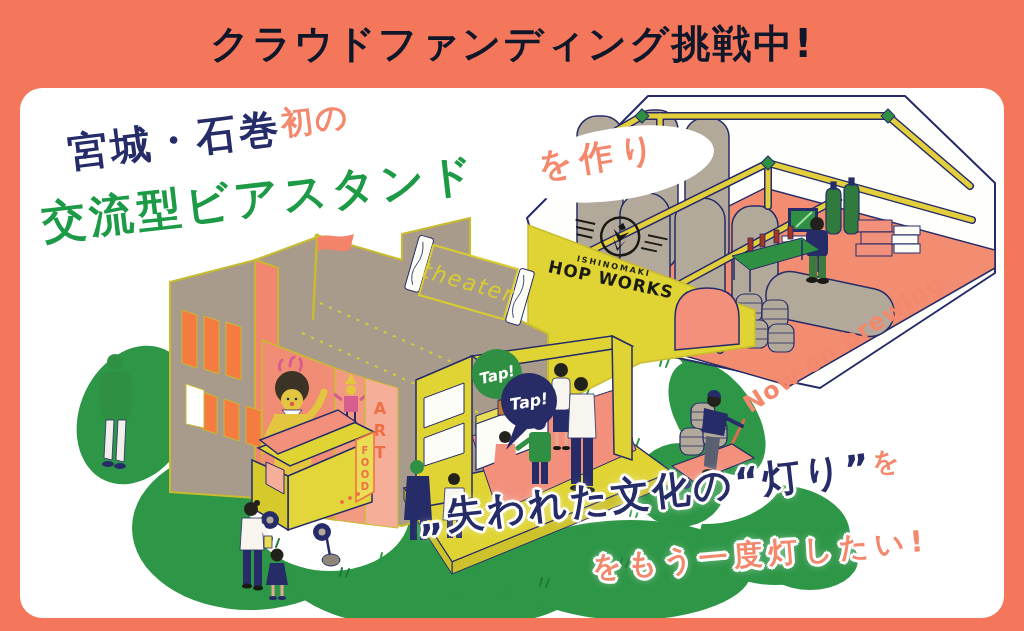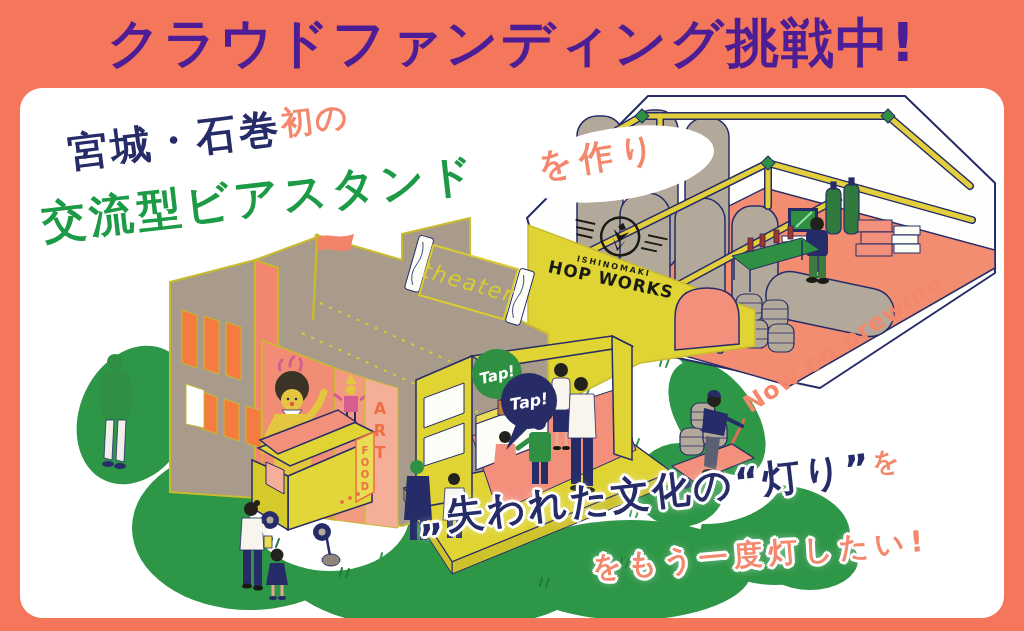--- a/index.html
+++ b/index.html
@@ -5,21 +5,21 @@
   html,body{margin:0;padding:0;}
   body{
     width:1024px;height:631px;overflow:hidden;
     background:#F5775B;
     font-family:"DejaVu Sans","Liberation Sans",sans-serif;
     position:relative;
   }
   .banner{
     position:absolute;left:0;top:0;width:1024px;height:88px;
     display:flex;align-items:center;justify-content:center;
-    color:#4c1d95;font-size:53px;font-weight:800;letter-spacing:2px;
+    color:#0f172a;font-size:39px;font-weight:800;letter-spacing:2px;
     white-space:nowrap;
   }
   .card{
     position:absolute;left:20px;top:88px;width:984px;height:530px;
     background:#FFFFFF;border-radius:22px;overflow:hidden;
   }
   .card svg{position:absolute;left:0;top:0;}
   .txt{position:absolute;white-space:nowrap;font-weight:800;}
   .halo{text-shadow:3px 0 0 #fff,-3px 0 0 #fff,0 3px 0 #fff,0 -3px 0 #fff,
     2px 2px 0 #fff,-2px -2px 0 #fff,2px -2px 0 #fff,-2px 2px 0 #fff,0 0 10px #fff;}

